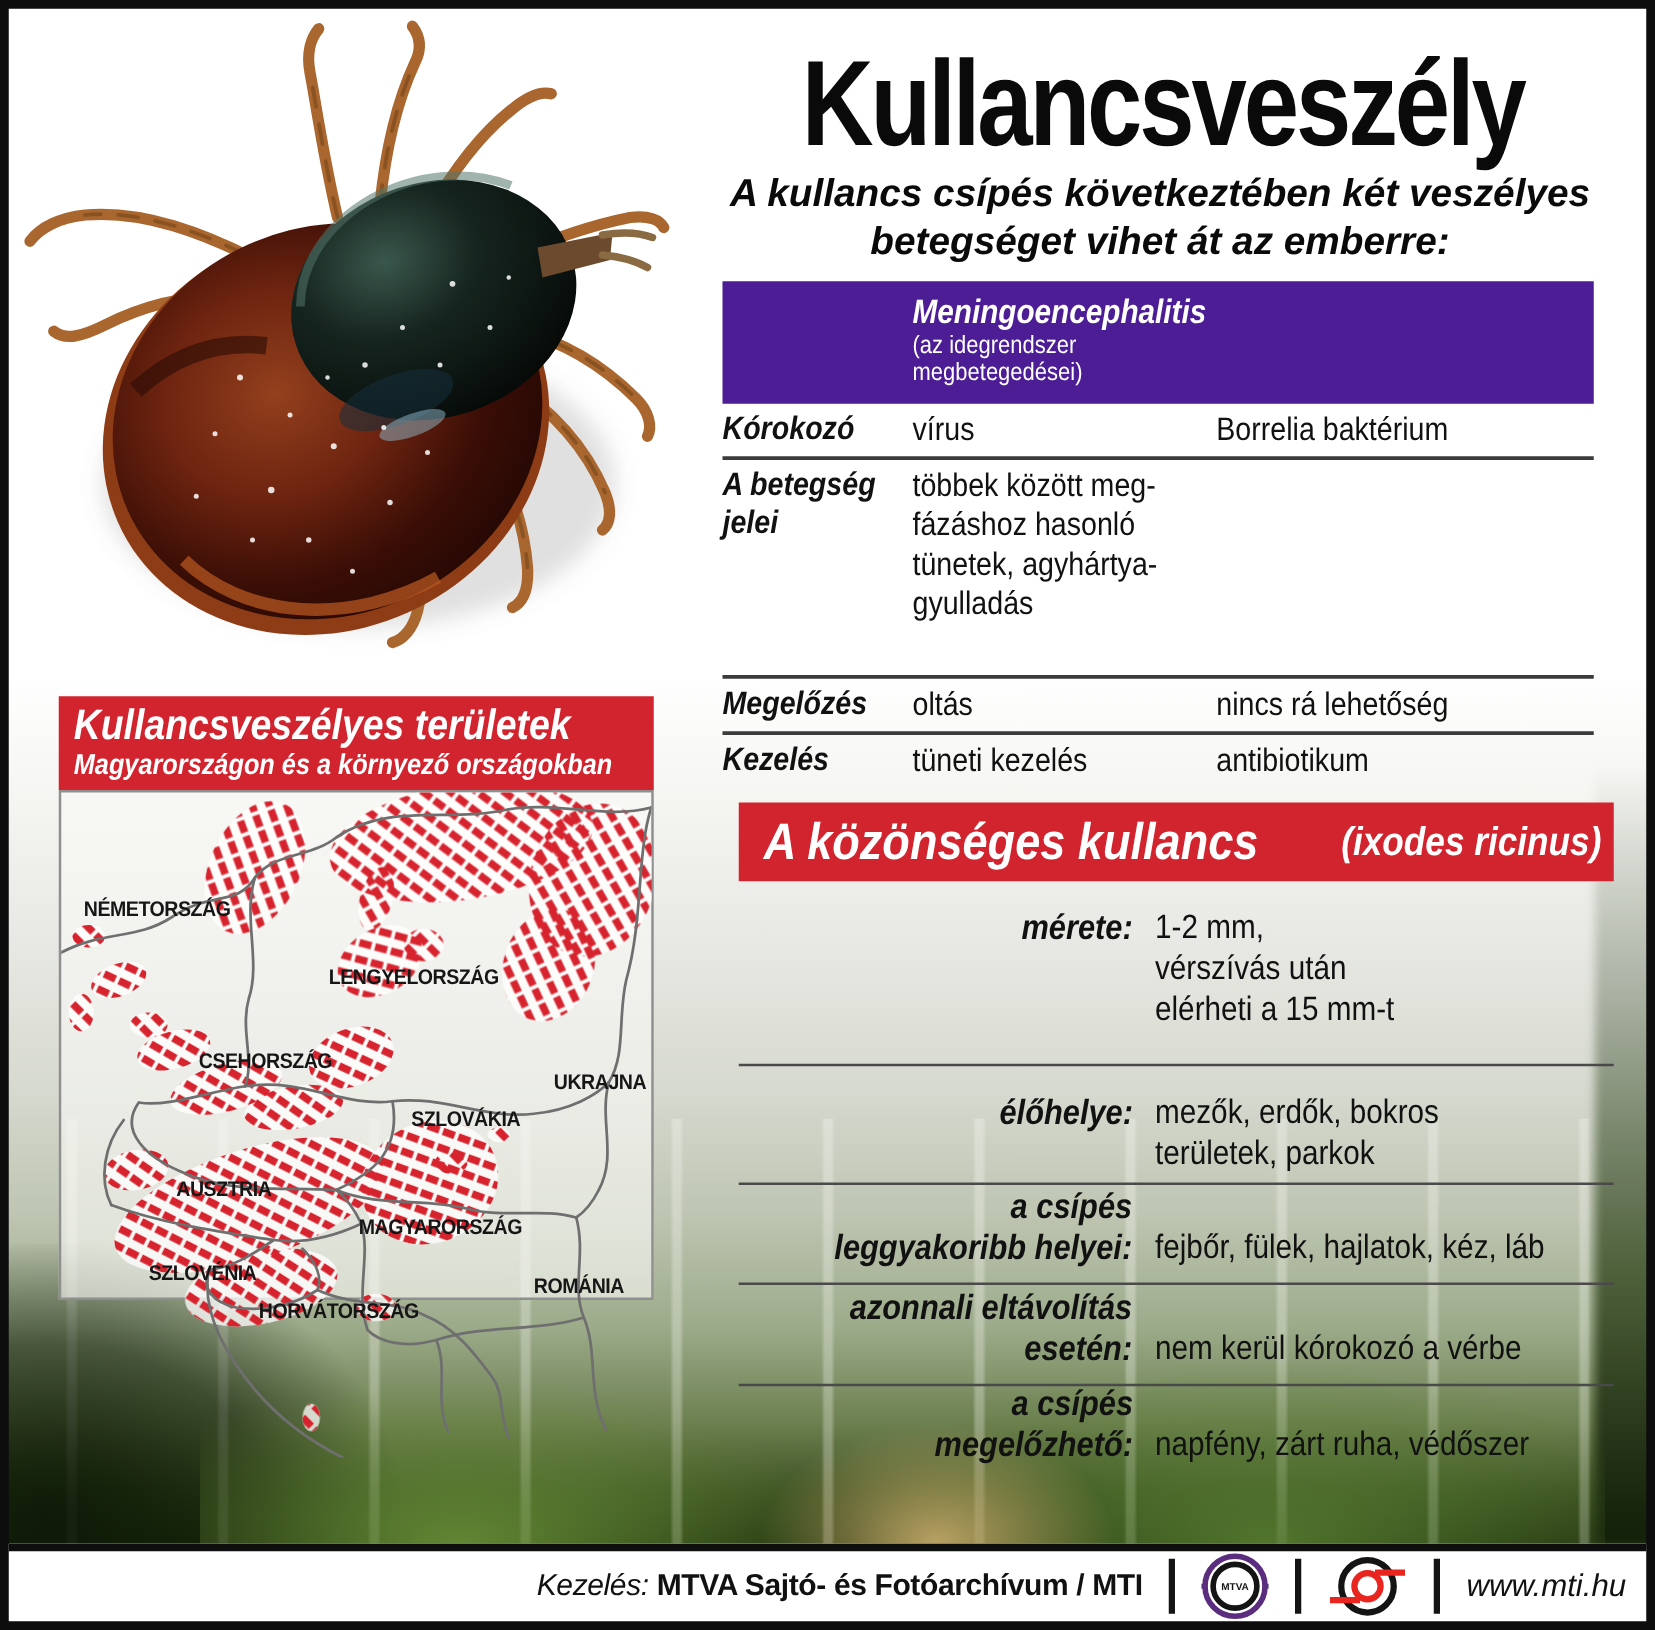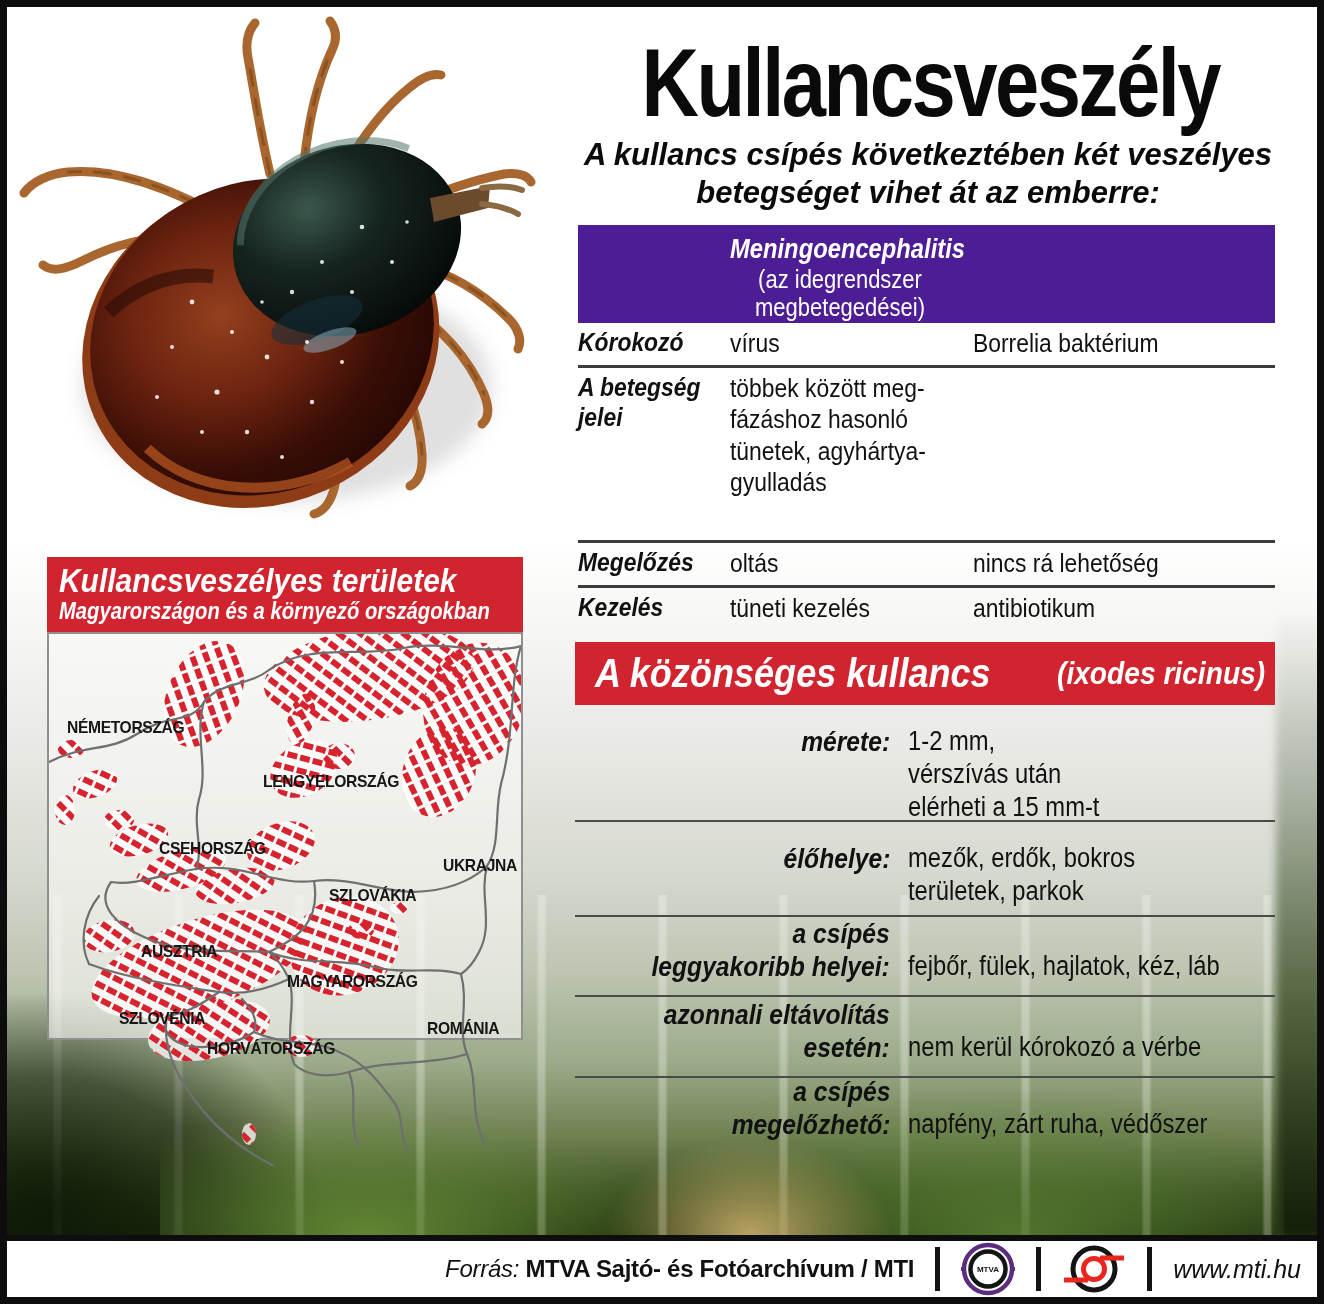--- a/index.html
+++ b/index.html
@@ -41,51 +41,51 @@
   #page-subtitle{position:absolute;left:566px;top:136px;width:724px;text-align:center;z-index:2;
     font-size:31px;font-weight:bold;font-style:italic;line-height:1.23;color:#0a0a0a;}
 
   
   #disease-table{position:absolute;left:578px;top:225px;width:697px;z-index:2;}
   .thead{display:flex;background:#4c1d95;color:#fff;height:98px;box-sizing:border-box;padding-top:10px;}
   .th-spacer{width:152px;flex:none;}
   .th-col1{width:243px;flex:none;}
   .th-col2{flex:1;}
   .th-name{font-size:27px;font-weight:bold;font-style:italic;line-height:1.1;display:block;}
-  .th-desc{font-size:25px;line-height:1.12;display:block;text-align:center;}
+  .th-desc{font-size:20px;line-height:1.12;display:block;}
   .trow{display:flex;box-sizing:border-box;border-bottom:3px solid #3b3b3b;padding:5px 0 6px 0;}
   .trow.last{border-bottom:none;}
   .t-label{width:152px;flex:none;font-size:26px;font-weight:bold;font-style:italic;line-height:1.15;}
   .t-c1{width:243px;flex:none;font-size:26px;line-height:1.2;}
   .t-c2{flex:1;font-size:26px;line-height:1.2;}
   .trow.h-jelei{height:175px;}
 
   
   #map-panel{position:absolute;left:47px;top:557px;width:476px;z-index:2;}
   .map-header{background:#d2242e;color:#fff;box-sizing:border-box;padding:6px 12px 8px 12px;height:75px;}
   .map-title{font-size:34px;font-weight:bold;font-style:italic;line-height:1.05;display:block;white-space:nowrap;}
   .map-subtitle{font-size:23px;font-weight:bold;font-style:italic;line-height:1.1;display:block;white-space:nowrap;}
   .map-body{position:relative;height:408px;background:rgba(248,248,245,.62);
     border:2px solid #8f8f8f;box-sizing:border-box;}
   .map-label{position:absolute;font-size:17px;font-weight:bold;color:#161616;letter-spacing:-0.4px;
     white-space:nowrap;transform:scaleX(.92);transform-origin:0 50%;}
 
   
-  #facts{position:absolute;left:575px;top:642px;width:700px;z-index:2;}
+  #facts{position:absolute;left:591px;top:642px;width:700px;z-index:2;}
   .facts-banner{background:#d2242e;color:#fff;height:63px;box-sizing:border-box;
     padding-left:20px;display:flex;align-items:center;white-space:nowrap;}
   .facts-banner .big{font-size:41px;font-weight:bold;font-style:italic;}
   .facts-banner .small{font-size:32px;font-weight:bold;font-style:italic;margin-left:12px;}
   .frow{display:flex;box-sizing:border-box;border-bottom:2px solid #4a4a4a;}
   .frow.last{border-bottom:none;}
   .f-label{width:315px;flex:none;text-align:right;font-size:28px;font-weight:bold;font-style:italic;line-height:1.18;}
   .f-value{flex:1;margin-left:18px;font-size:27px;line-height:1.22;}
   .frow.a-top{align-items:flex-start;padding-top:20px;}
   .frow.a-bot{align-items:flex-end;padding-bottom:12px;}
-  .fr1{height:117px;}
+  .fr1{height:148px;}
   .fr2{height:95px;padding-top:16px;}
   .fr3{height:80px;}
   .fr4{height:81px;}
   .fr5{height:75px;}
 
   
   #tick-photo{position:absolute;left:12px;top:2px;width:552px;height:550px;z-index:1;}
 
   
   #footer{position:absolute;left:7px;right:7px;bottom:7px;height:62px;background:#fff;
@@ -357,21 +357,21 @@
       <div class="f-value pre"><span class="cx pre">nem kerül kórokozó a vérbe</span></div>
     </div>
     <div class="frow fr5 a-bot last">
       <div class="f-label pre"><span class="cx-r pre">a csípés
 megelőzhető:</span></div>
       <div class="f-value pre"><span class="cx pre">napfény, zárt ruha, védőszer</span></div>
     </div>
   </div>
 
   <div id="footer">
-    <span class="src-text"><span class="lbl">Forrás:</span>&nbsp;<span class="val">MTVA Sajtó- és Fotóarchívum / MTI</span></span>
+    <span class="src-text"><span class="lbl">Kezelés:</span>&nbsp;<span class="val">MTVA Sajtó- és Fotóarchívum / MTI</span></span>
     <span class="vbar"></span>
     <span style="flex:none;line-height:0;">
       <svg width="54" height="54" viewBox="0 0 54 54">
         <circle cx="27" cy="27" r="24" fill="none" stroke="#5b2d7e" stroke-width="4.5"></circle>
         <line x1="0" y1="27" x2="5" y2="27" stroke="#5b2d7e" stroke-width="4"></line>
         <line x1="49" y1="27" x2="54" y2="27" stroke="#5b2d7e" stroke-width="4"></line>
         <circle cx="27" cy="27" r="17.5" fill="#ffffff" stroke="#141414" stroke-width="4.5"></circle>
         <text x="27" y="30" text-anchor="middle" font-family="Liberation Sans, sans-serif" font-size="8" font-weight="bold" fill="#141414">MTVA</text>
       </svg>
     </span>

